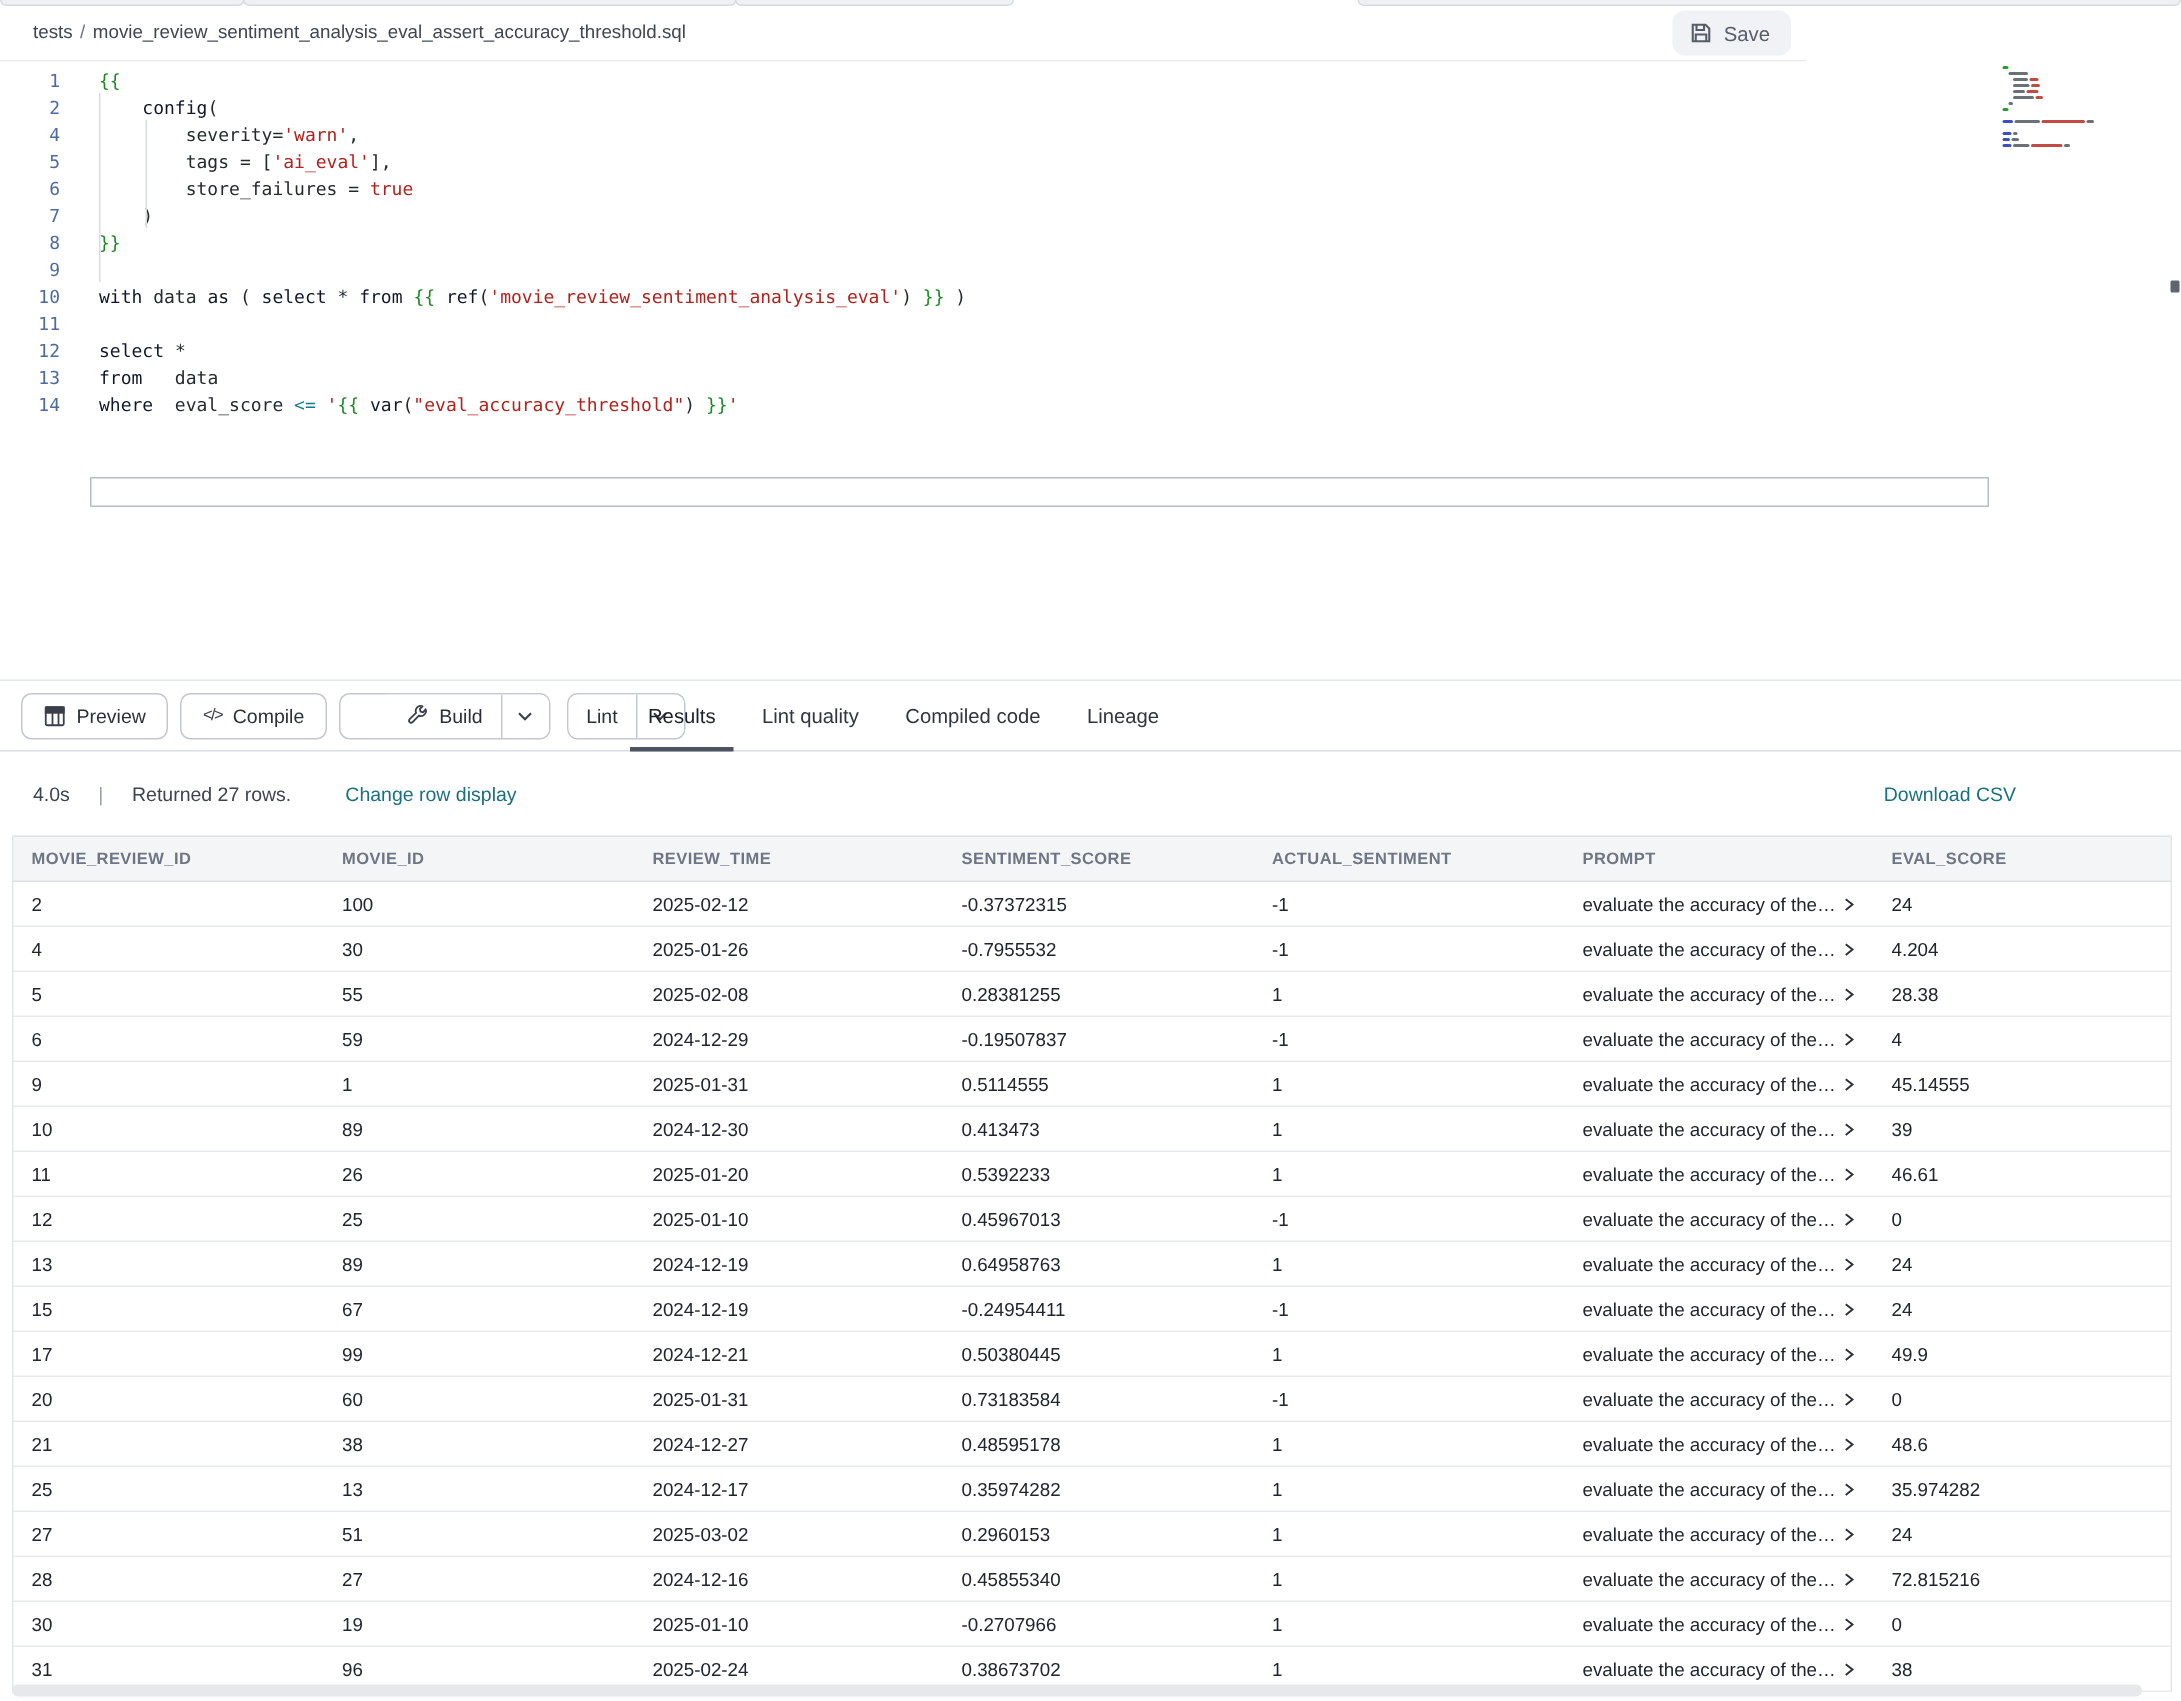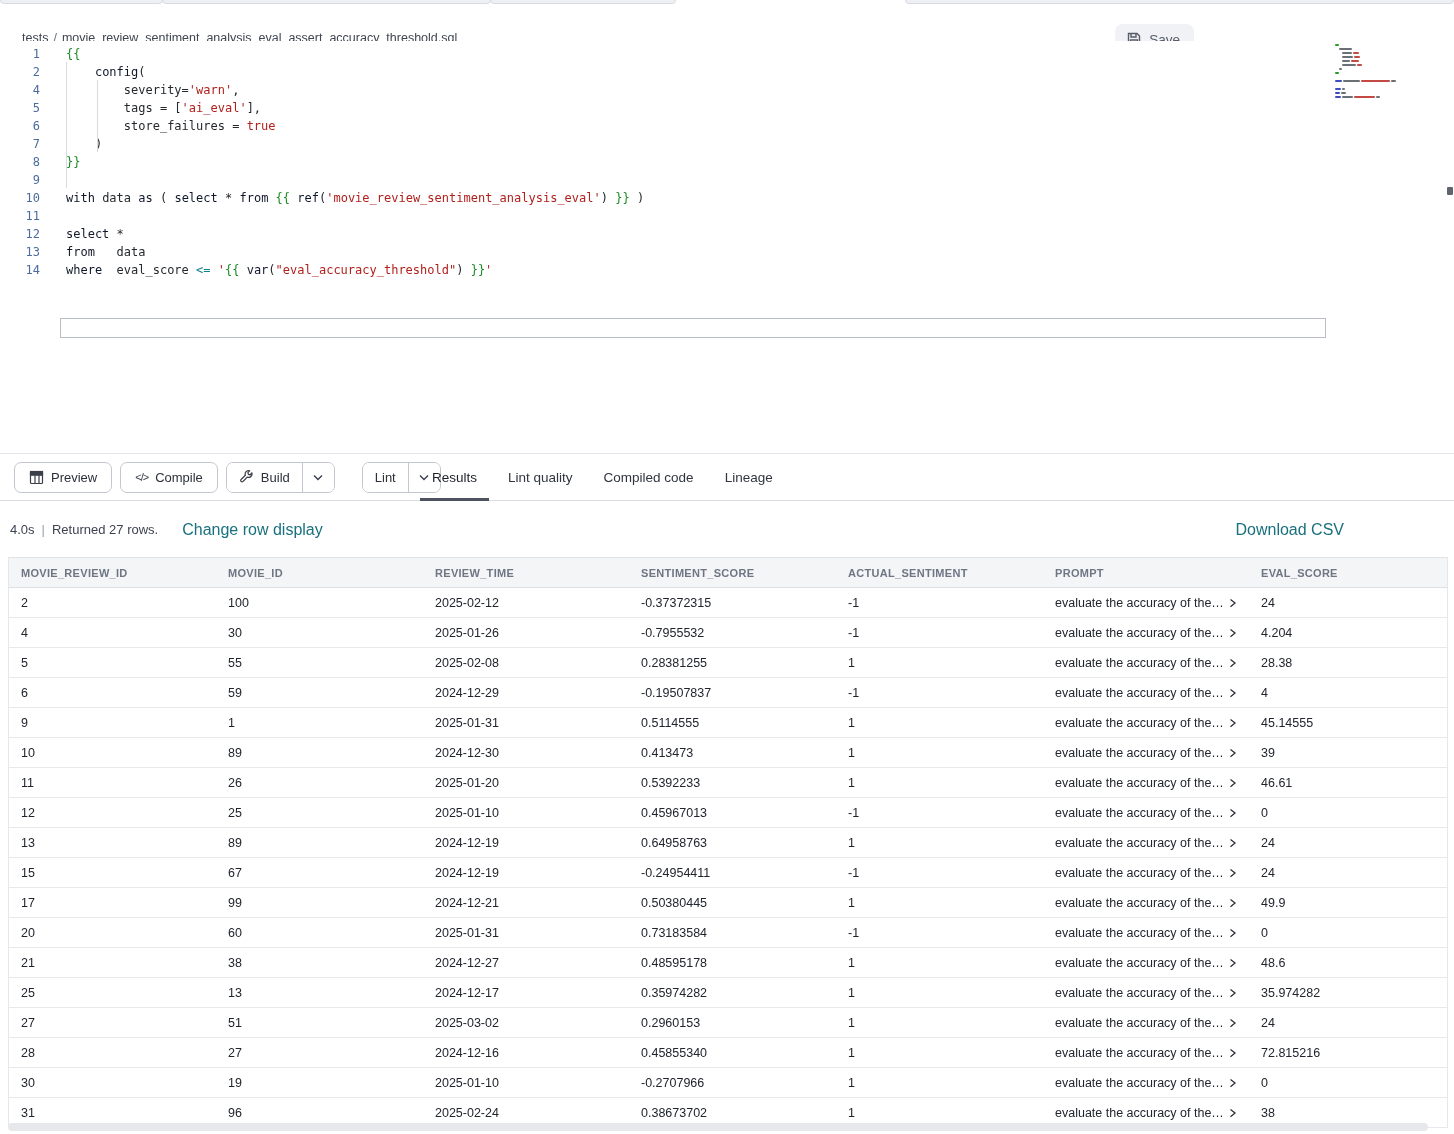--- a/index.html
+++ b/index.html
@@ -4,21 +4,21 @@
 <style>
   * { margin:0; padding:0; box-sizing:border-box; }
   html,body { width:1454px; height:1134px; background:#fff; overflow:hidden;
     font-family:"Liberation Sans", sans-serif; color:#2b303a; }
 
   
   .tabstrip { position:absolute; top:0; left:0; width:1454px; height:4px; background:#fff; }
   .tabstub { position:absolute; top:-4px; height:8px; background:#eef0f4; border:1px solid #d7dae1; border-radius:0 0 4px 4px; }
 
   
-  .crumbbar { position:absolute; top:21px; left:0; width:1204px; height:37px; background:#fff; border-bottom:1px solid #e7e9ee; }
+  .crumbbar { position:absolute; top:4px; left:0; width:1204px; height:37px; background:#fff; border-bottom:1px solid #e7e9ee; }
   .crumb { position:absolute; left:22px; top:10px; font-size:12.5px; color:#3f4551; }
   .crumb .sep { color:#6b7280; padding:0 5px; }
   .save-btn { position:absolute; right:10px; top:3px; height:30px; padding:0 14px 0 11px;
     background:#f1f2f5; border:none; border-radius:8px; display:flex; align-items:center; gap:7px;
     font-size:13.5px; color:#565d68; font-family:inherit; cursor:pointer; }
 
   
   .editor { position:absolute; top:41px; left:0; width:1454px; height:412px; background:#fff;
     font-family:"DejaVu Sans Mono", monospace; font-size:12px; }
   #code-lines { padding-top:4px; }
@@ -50,23 +50,23 @@
   .code-glyph { font-size:11px; color:#3a3f4a; letter-spacing:-1px; }
 
   .tabs { position:absolute; left:420px; top:0; height:47px; display:flex; gap:7px; }
   .tab { position:relative; display:flex; align-items:center; padding:0 12px; background:none; border:none;
     font-size:13.5px; color:#30353f; font-family:inherit; cursor:pointer; }
   .tab.active { color:#1b1f27; }
   .tab.active::after { content:""; position:absolute; left:0; right:0; bottom:0; height:3px; background:#4d5360; }
 
   
   .statusbar { position:absolute; top:502px; left:0; width:1352px; height:55px; background:#fff;
-    display:flex; align-items:center; font-size:13px; color:#3d4350; }
+    display:flex; align-items:center; font-size:13px; color:#3d4350;gap:12px; }
   .statusbar .pipe { color:#9aa0ab; margin:0 7px; }
-  .link { color:#19707e; cursor:pointer; background:none; border:none; font-size:16px; font-family:inherit; }
+  .link { color:#19707e; cursor:pointer; background:none; border:none; font-size:13px; font-family:inherit; }
   .crd { margin-left:24px; }
   .dlcsv { position:absolute; right:8px; }
 
   
   .results-table { position:absolute; left:8px; top:557px; width:1440px; }
   .tr { display:grid; grid-template-columns:207px 207px 206px 207px 207px 206px 1fr; }
   .thead { background:#f4f5f7; border-top:1px solid #e0e3e8; border-bottom:1px solid #dcdfe4;
     border-left:1px solid #e4e7eb; border-right:1px solid #e4e7eb; height:31px; }
   .thead .th { display:flex; align-items:center; padding:0 12px; font-size:11px; font-weight:bold;
     color:#6e7684; letter-spacing:.3px; }
@@ -187,21 +187,21 @@
         <path d="M1.5 5h12M6 5v8.5M10 5v8.5"></path>
         <rect x="1.5" y="1.5" width="12" height="3.5" fill="#3a3f4a"></rect>
       </svg>
     </span>
     <span>Preview</span>
   </button>
   <button class="btn" style="margin-right:8px;">
     <span class="code-glyph">&lt;/&gt;</span>
     <span>Compile</span>
   </button>
-  <div class="btn-group" style="margin-right:27px;">
+  <div class="btn-group" style="margin-right:11px;padding-left:32px;">
     <button class="main">
       <span style="display:flex;">
         <svg width="15" height="15" viewBox="0 0 16 16" fill="none" stroke="#3a3f4a" stroke-width="1.3" stroke-linejoin="round">
           <path d="M13.6 3a3.6 3.6 0 0 1-4.8 4.6L4.5 12a1.5 1.5 0 1 1-2.1-2.1l4.4-4.3A3.6 3.6 0 0 1 11.4 .9L9.5 2.8l.5 1.9 1.9.5z"></path>
         </svg>
       </span>
       <span>Build</span>
     </button>
     <button class="caret">
       <span style="display:flex;">

